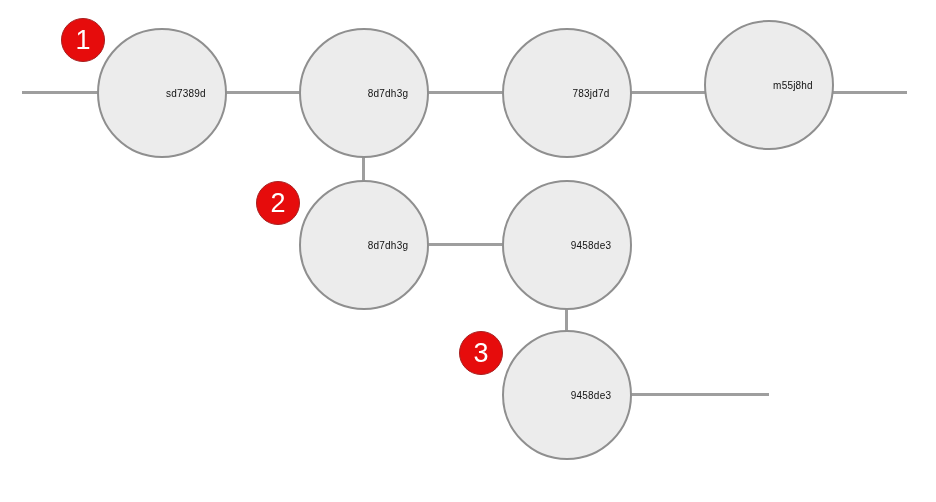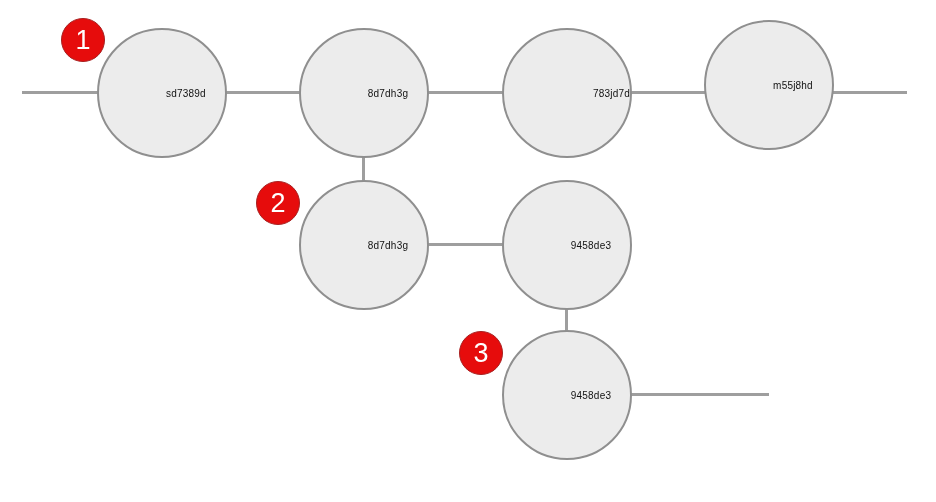--- a/index.html
+++ b/index.html
@@ -28,21 +28,21 @@
     color:var(--badge-text);display:flex;align-items:center;justify-content:center;
     font-size:27px;line-height:1;z-index:2;}
   
   #edge-row1{left:22px;top:91px;width:885px;}
   #edge-col2{left:362px;top:93px;height:152px;}
   #edge-row2{left:364px;top:243px;width:203px;}
   #edge-col3{left:565px;top:245px;height:150px;}
   #edge-row3{left:567px;top:393px;width:202px;}
   #node-r1n1{left:97px;top:28px;}
   #node-r1n2{left:299px;top:28px;}
-  #node-r1n3{left:502px;top:28px;justify-content:flex-end;}
+  #node-r1n3{left:502px;top:28px;}
   #node-r1n4{left:704px;top:20px;text-align:center;}
   #node-r2n1{left:299px;top:180px;}
   #node-r2n2{left:502px;top:180px;}
   #node-r3n1{left:502px;top:330px;}
   #node-r3n2{left:704px;top:330px;}
   #badge-1{left:61px;top:18px;}
   #badge-2{left:256px;top:181px;}
   #badge-3{left:459px;top:331px;}
 </style>
 </head>

